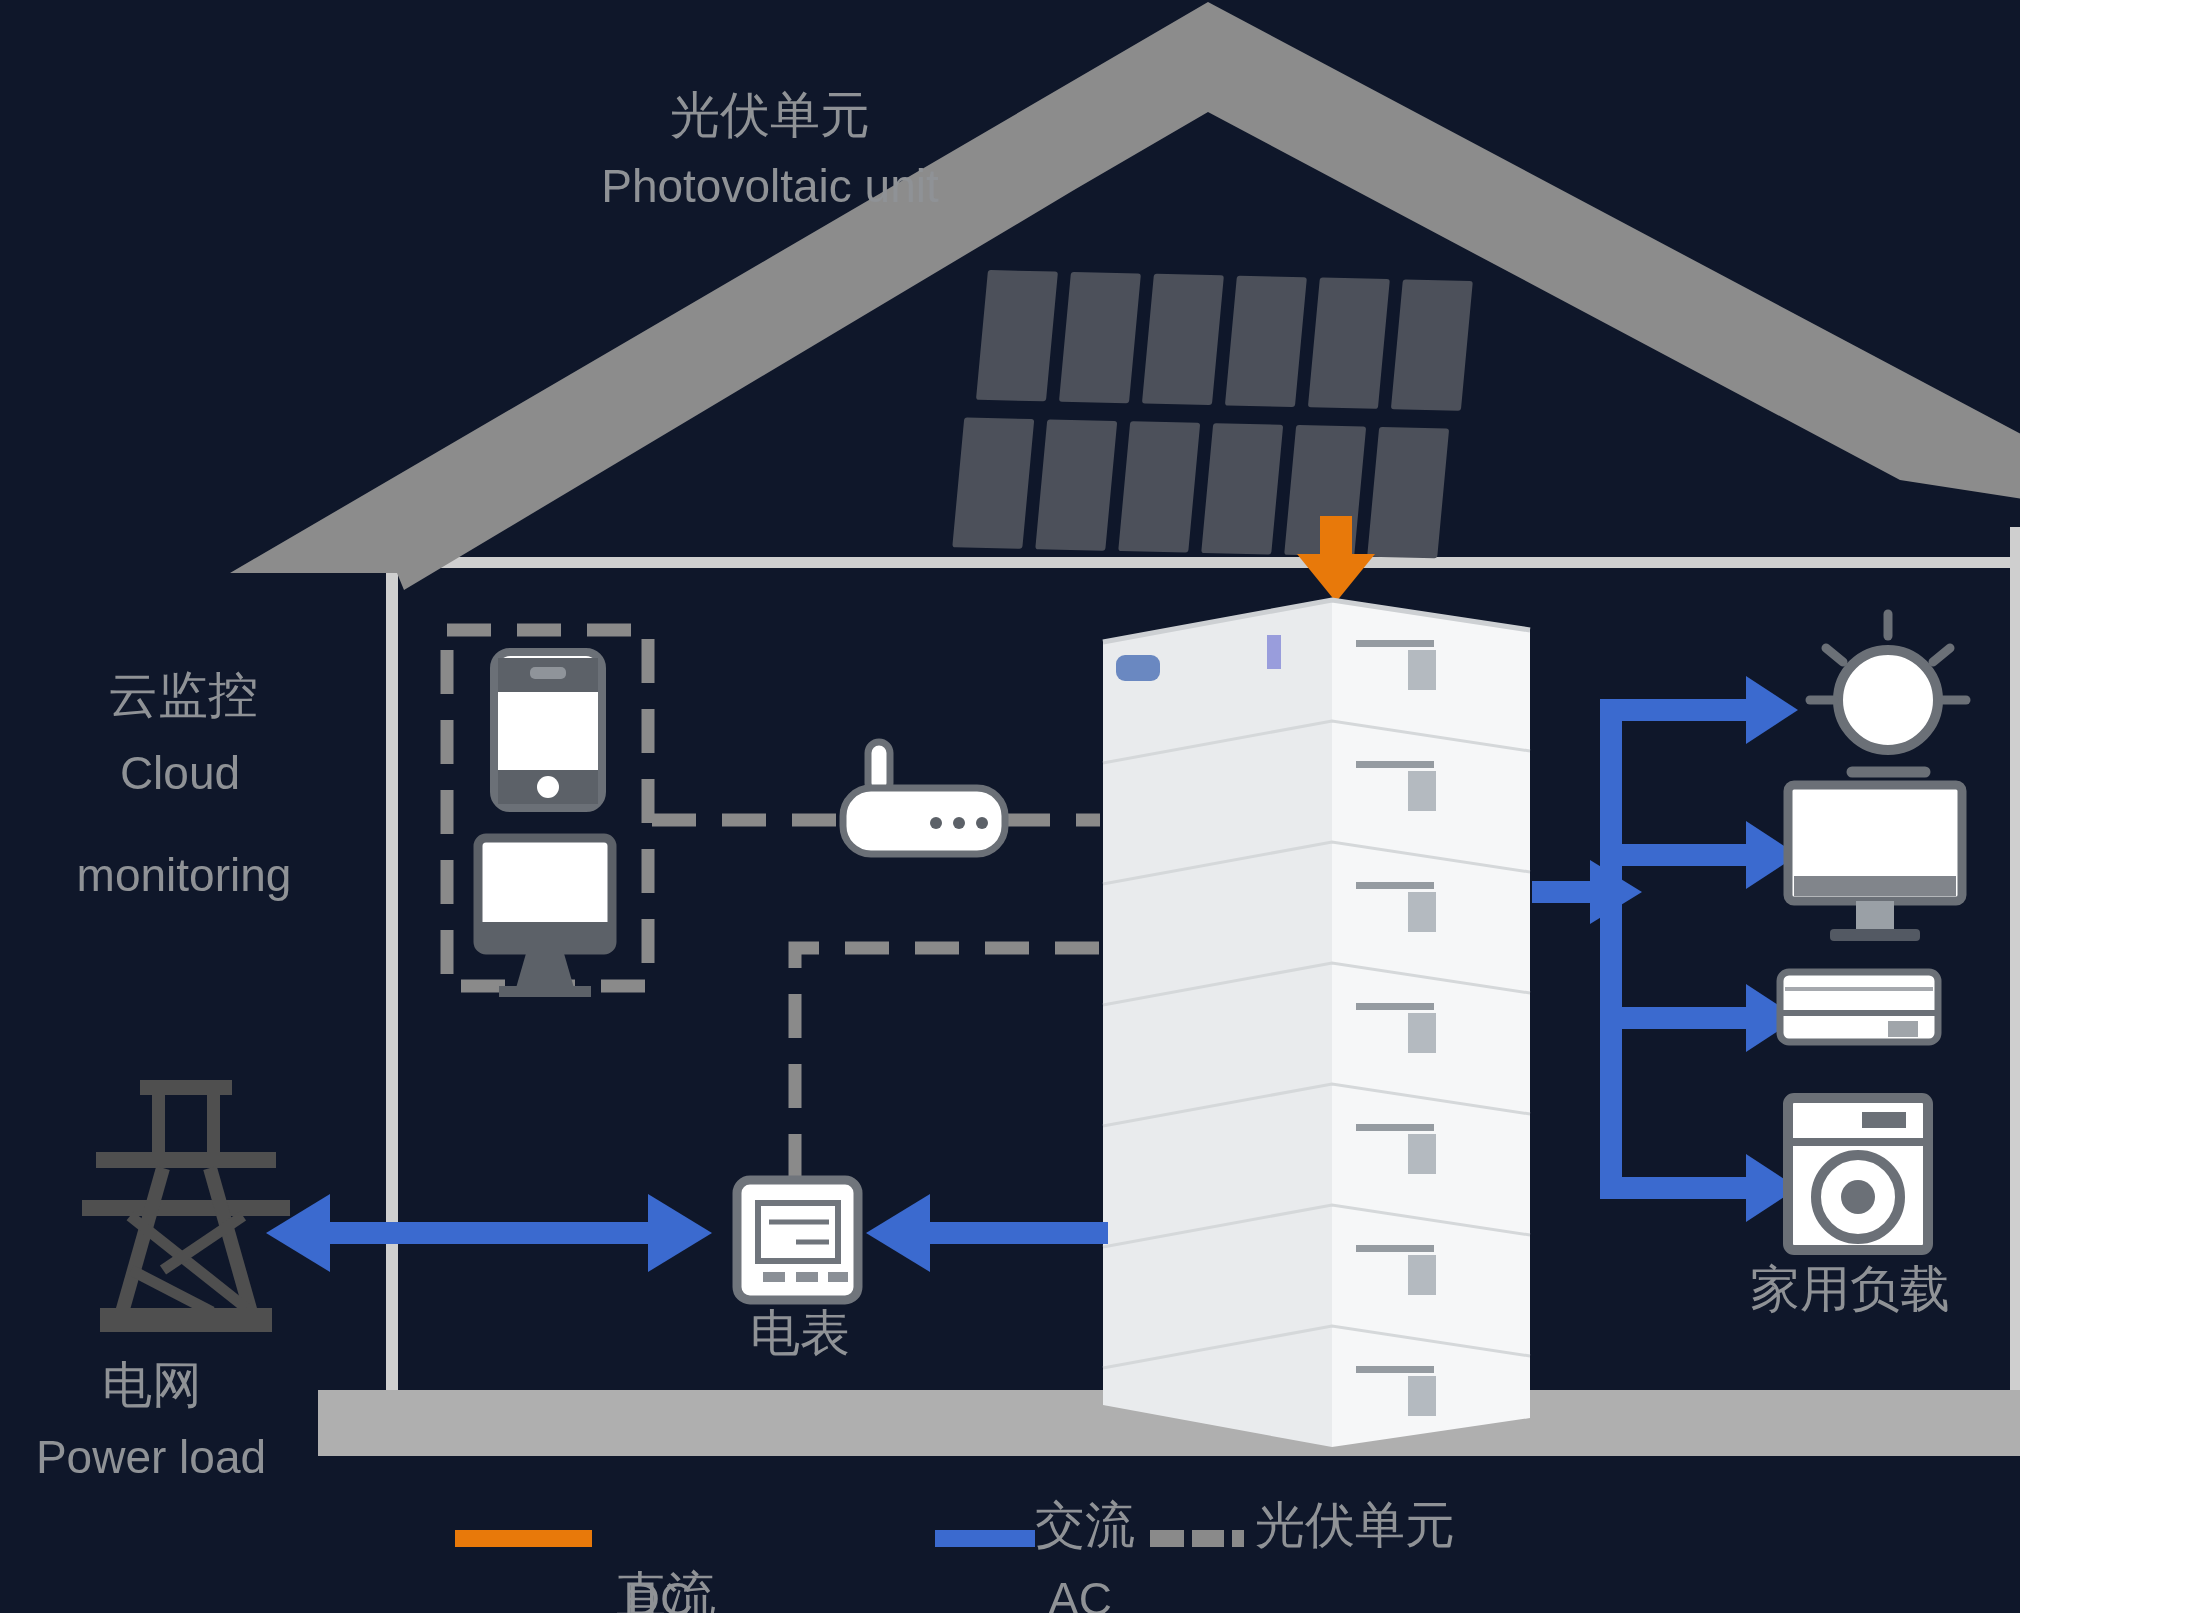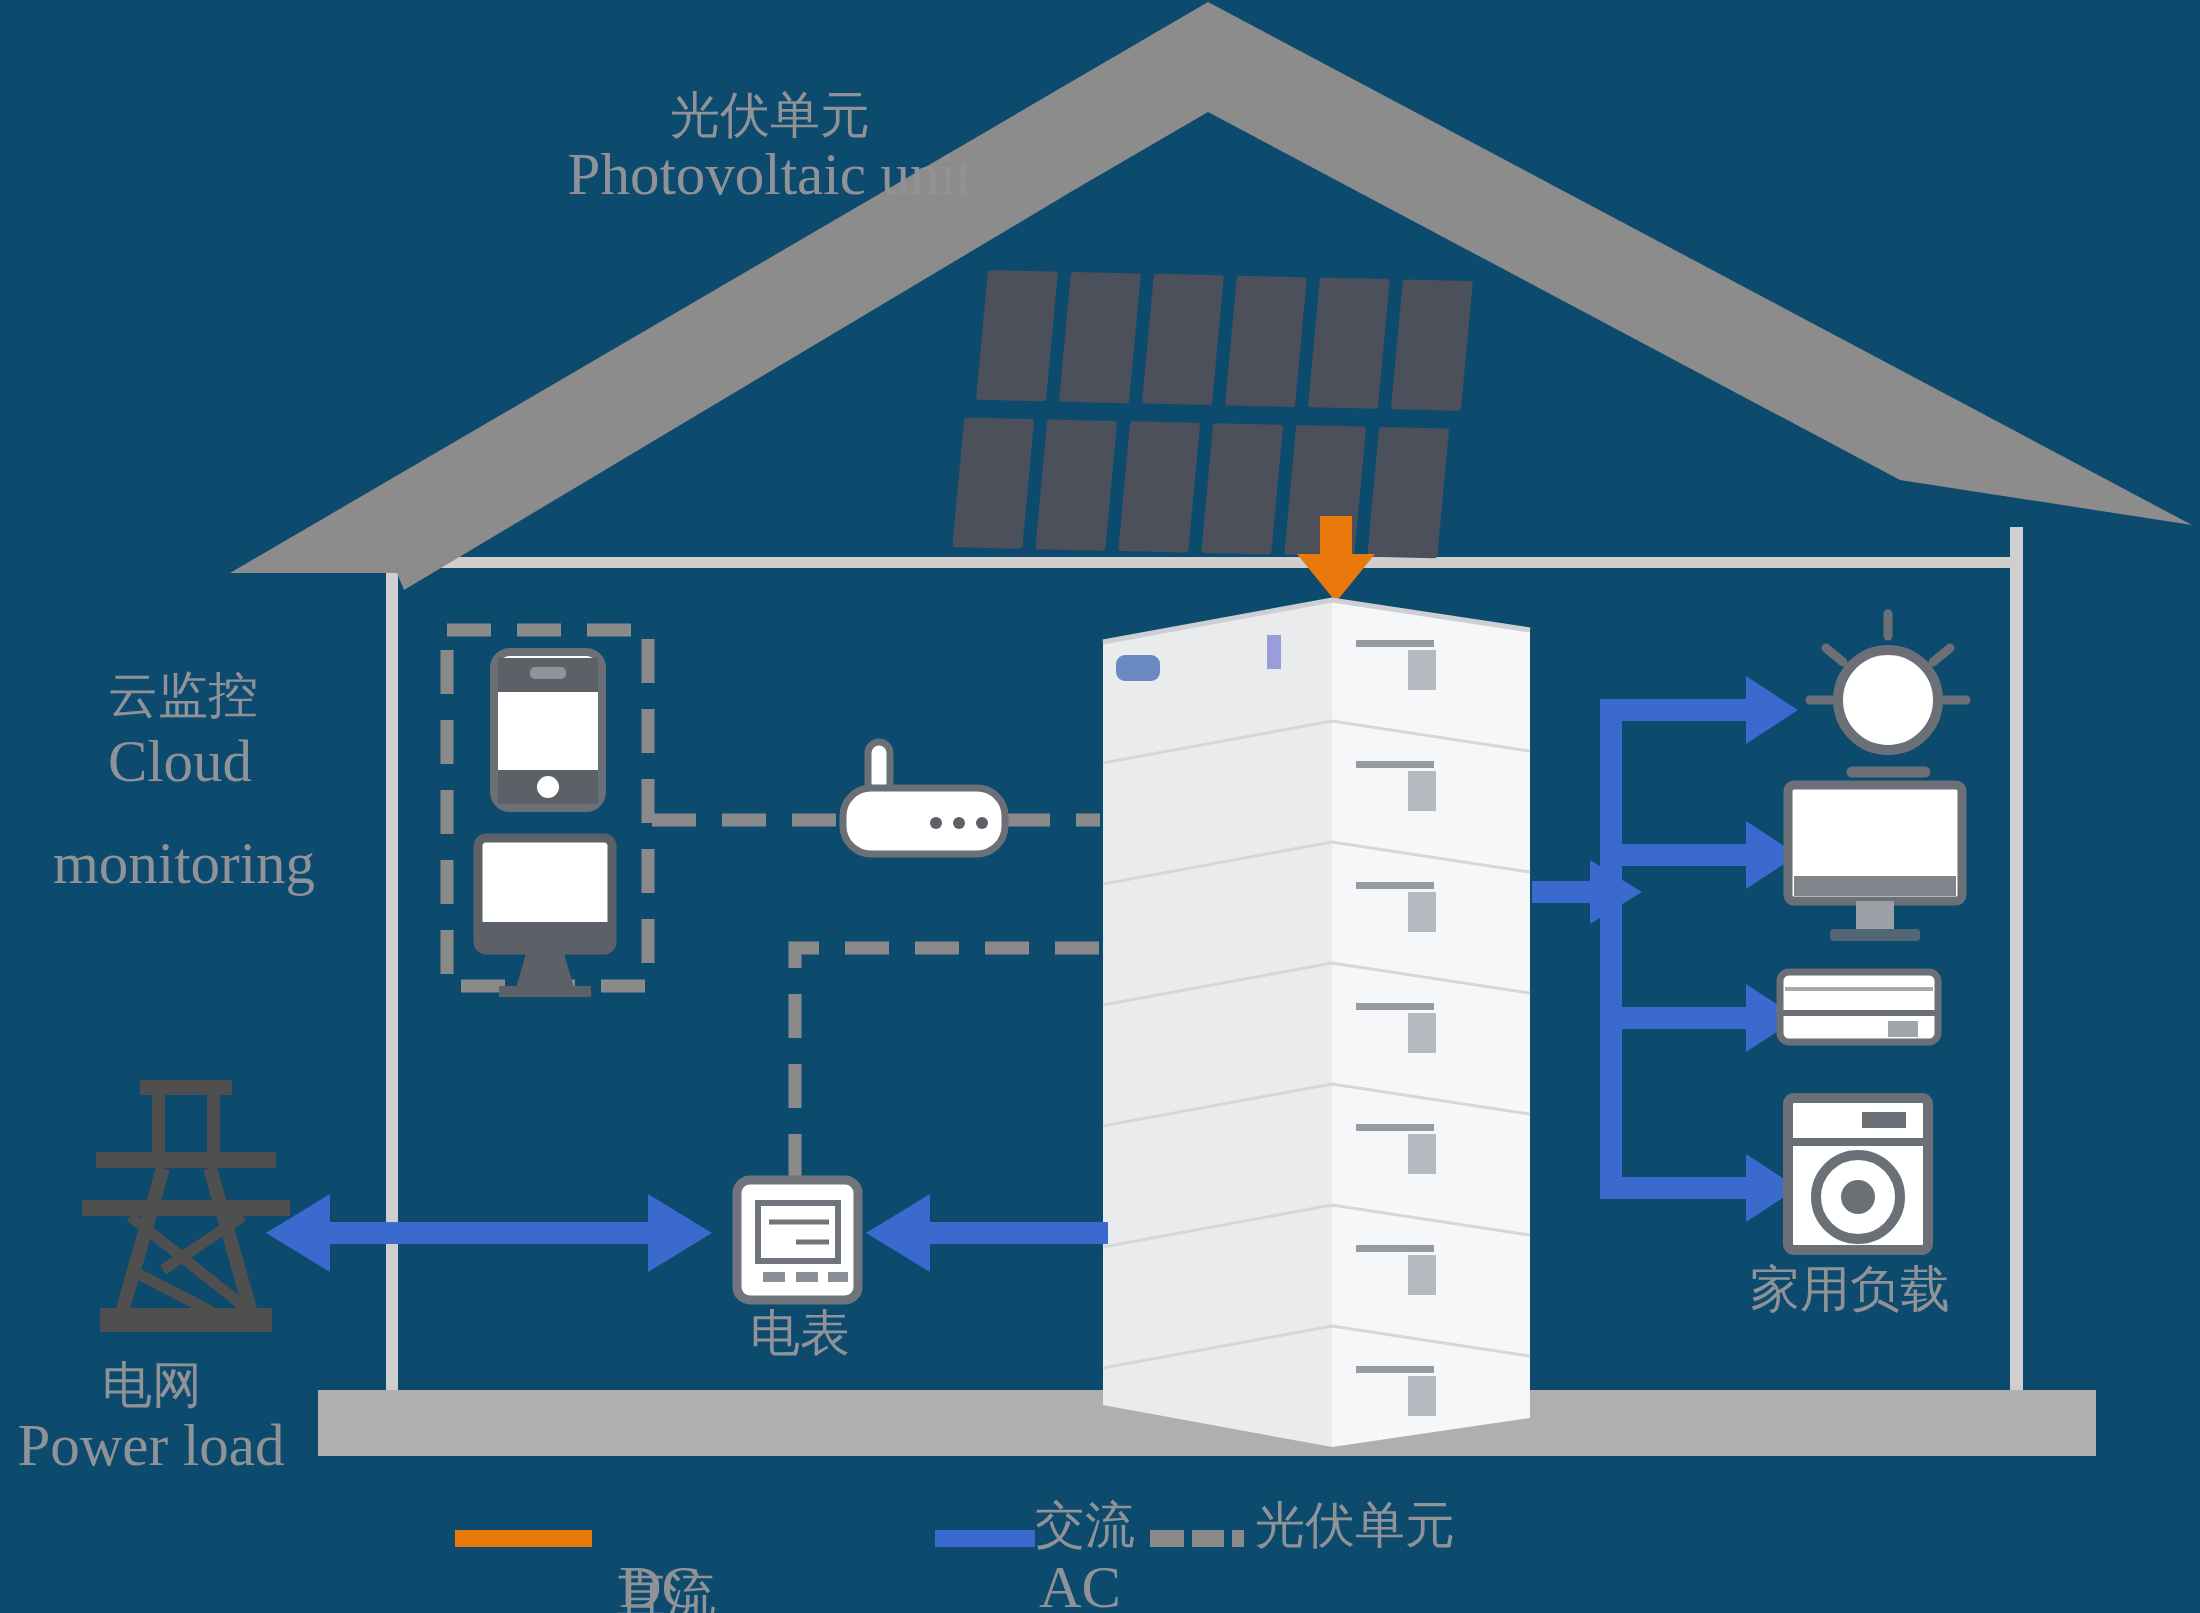--- a/index.html
+++ b/index.html
@@ -1,26 +1,26 @@
 <!DOCTYPE html>
 <html><head>
 <meta charset="utf-8">
 <style>
   html,body{margin:0;padding:0;background:#fff;}
   .stage{
-    position:relative;width:2200px;height:1613px;background:#0c4a6e;overflow:hidden;
-    font-family:Liberation Serif, serif;
+    position:relative;width:2020px;height:1613px;background:#0f172a;overflow:hidden;
+    font-family:Liberation Sans, sans-serif;
   }
   .stage svg{position:absolute;left:0;top:0;}
   .lbl{
     position:absolute;color:#8f9296;text-align:center;
     transform:translateX(-50%);white-space:nowrap;line-height:1.08;
   }
   .zh{font-size:50px;}
-  .en{font-size:59px;}
+  .en{font-size:46px;margin-top:19px;}
   .chip{background:#ffffff;padding:0 14px;}
 </style>
 </head>
 <body>
 
 <div class="stage">
 
   <svg width="2200" height="1613" viewBox="0 0 2200 1613">
 
     <g>

